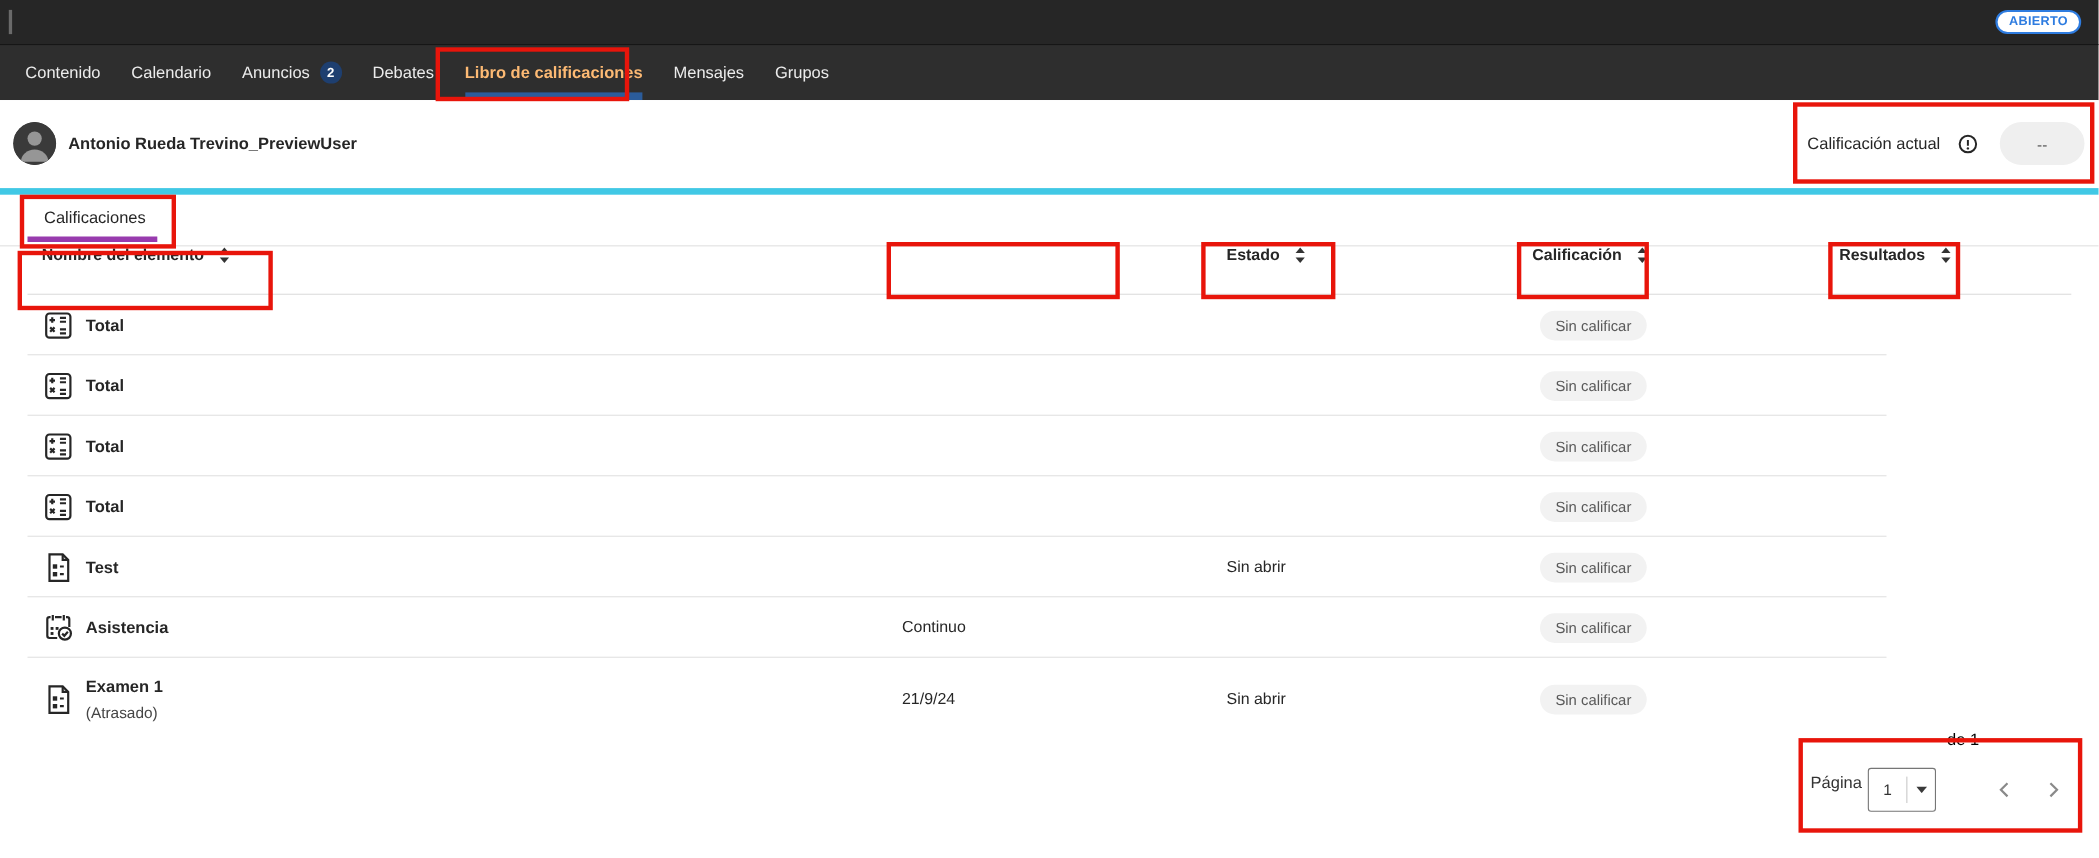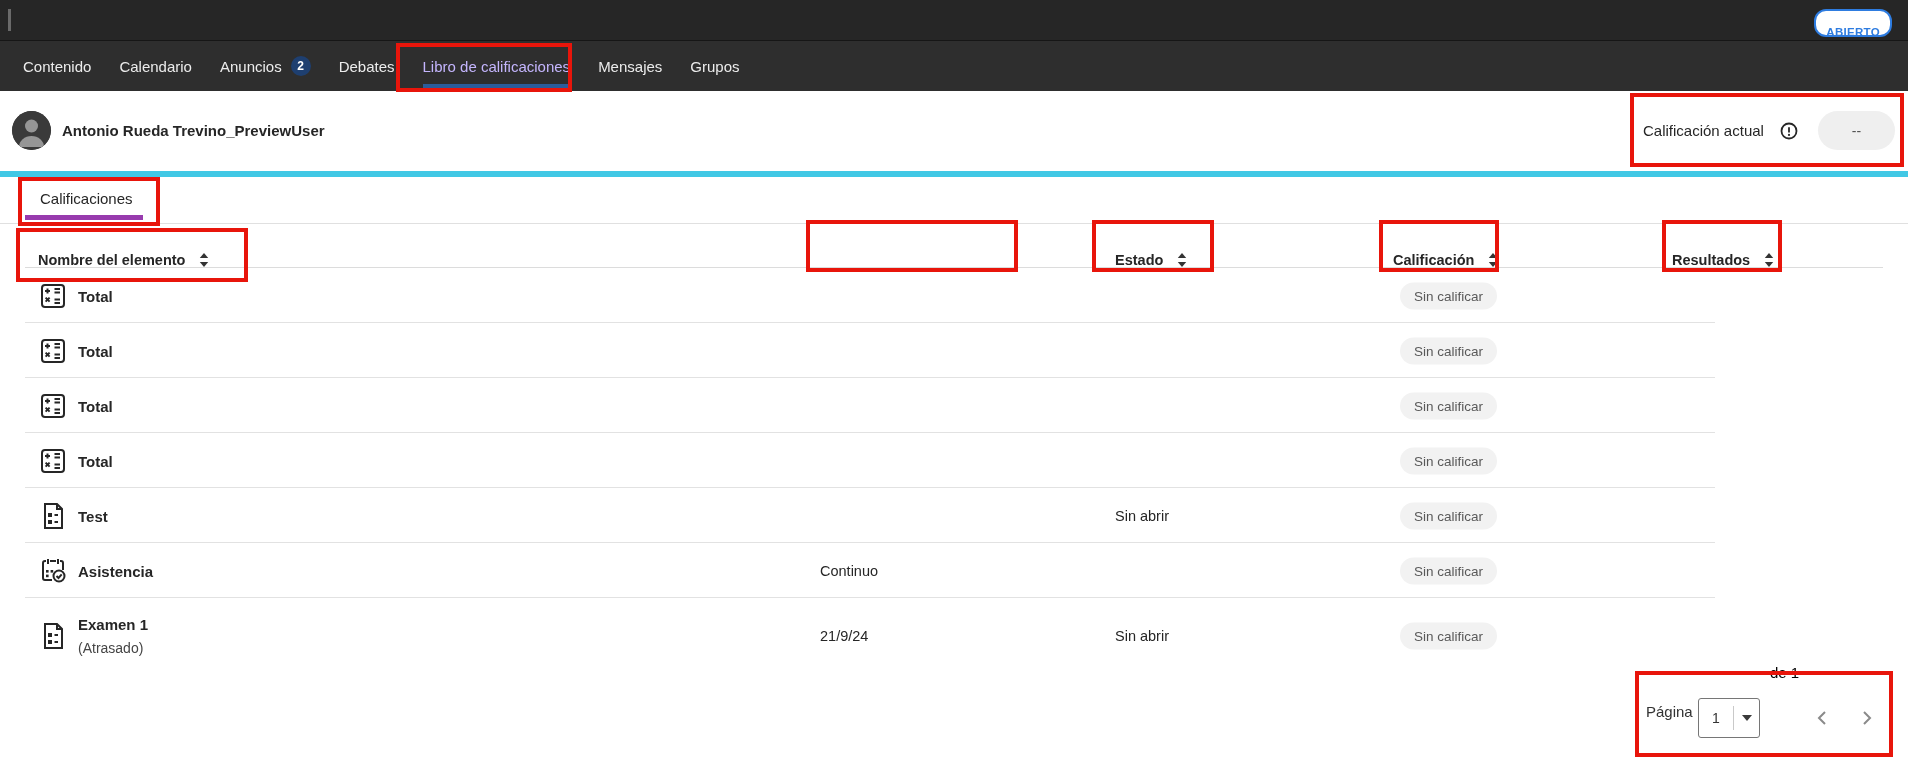--- a/index.html
+++ b/index.html
@@ -15,29 +15,29 @@
   *{box-sizing:border-box;margin:0;padding:0}
   body{font-family:"Liberation Sans","DejaVu Sans",sans-serif;background:#fff}
   .screen{position:relative;width:1908px;height:780px;background:#fff;overflow:hidden}
 
   
   .topbar{position:absolute;left:0;top:0;width:1908px;height:40px;background:#262626;color:#fff}
   .grip{position:absolute;left:8px;top:9px;width:3px;height:22px;background:#6a6a6a}
   .course-title{position:absolute;left:23px;top:0;height:40px;line-height:40px;font-size:15px;white-space:nowrap}
   .course-title .code{font-weight:bold}
   .course-title .sep{margin:0 7px}
-  .open-badge{position:absolute;right:16px;top:9px;height:22px;line-height:19px;padding:12px 10px;
+  .open-badge{position:absolute;right:16px;top:9px;height:22px;line-height:19px;padding:0 10px;
     background:#fff;color:var(--open-badge-blue);border:2px solid var(--open-badge-blue);
     border-radius:12px;font-size:11.5px;font-weight:bold;letter-spacing:.3px}
 
   
   .navbar{position:absolute;left:0;top:40px;width:1908px;height:51px;background:#2e2e2e;
     border-top:1px solid #161616;display:flex;align-items:stretch;padding-left:23px;gap:28px;color:#ececec}
   .nav-item{position:relative;display:flex;align-items:center;font-size:15px;white-space:nowrap;cursor:pointer}
-  .nav-item.selected{font-weight:normal;color:#c4b5fd}
+  .nav-item.selected{font-weight:bold;color:#fdba74}
   .nav-item.selected .tab-underline{position:absolute;left:0;right:0;bottom:0;height:7px;background:var(--selected-tab-blue)}
   .count-badge{display:inline-flex;align-items:center;justify-content:center;width:20px;height:20px;margin-left:9px;
     border-radius:50%;background:var(--badge-navy);color:#fff;font-size:12px;font-weight:bold}
 
   
   .userbar{position:absolute;left:0;top:91px;width:1908px;height:80px;background:#fff}
   .avatar{position:absolute;left:12px;top:20px;width:39px;height:39px;border-radius:50%;background:#3a3a3a;overflow:hidden}
   .user-name{position:absolute;left:62px;top:0;height:80px;line-height:80px;font-size:15px;font-weight:bold;color:var(--ink)}
   .grade-label{position:absolute;left:1643px;top:0;height:80px;line-height:80px;font-size:15px;font-weight:normal;color:var(--ink)}
   .grade-info{position:absolute;left:1780px;top:31px;width:18px;height:18px}
@@ -46,21 +46,21 @@
 
   .cyan-divider{position:absolute;left:0;top:171px;width:1908px;height:6px;background:var(--accent-cyan)}
 
   
   .grades-tab{position:absolute;left:40px;top:177px;height:43px;line-height:43px;font-size:15px;color:var(--ink);cursor:pointer}
   .purple-underline{position:absolute;left:25px;top:215px;width:118px;height:5px;background:var(--accent-purple)}
   .tabs-hairline{position:absolute;left:0;top:223px;width:1908px;height:1px;background:#e0e0e0}
 
   
   .thead{position:absolute;left:0;top:224px;width:1908px;height:44px}
-  .th{position:absolute;top:0;height:44px;display:flex;align-items:flex-end;gap:14px;
+  .th{position:absolute;top:0;height:44px;display:flex;align-items:flex-start;gap:14px;
       font-size:14.5px;font-weight:bold;color:var(--ink);cursor:pointer;white-space:nowrap}
   .th-name{left:38px}.th-due{left:835px}.th-status{left:1115px}.th-grade{left:1393px}.th-results{left:1672px}
   .thead-sep{position:absolute;left:25px;right:25px;top:43px;height:1px;background:#dcdcdc}
 
   .rows{position:absolute;left:0;top:268px;width:1908px}
   .trow{position:relative;width:1740px;height:55px}
   .trow.tall{height:76px}
   .trow .row-sep{position:absolute;left:25px;right:25px;bottom:0;height:1px;background:#e2e2e2}
   .trow:last-child .row-sep{display:none}
   .cell-icon{position:absolute;left:38px;top:50%;transform:translateY(-50%);width:30px;height:30px}

